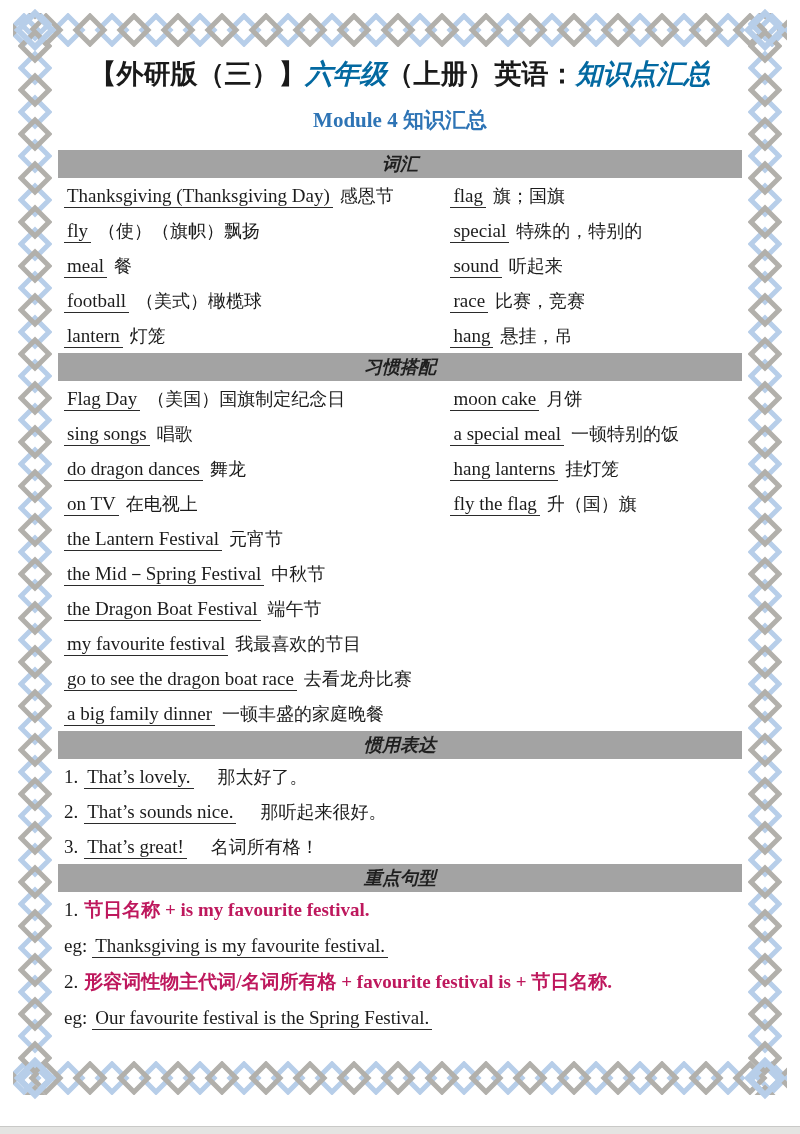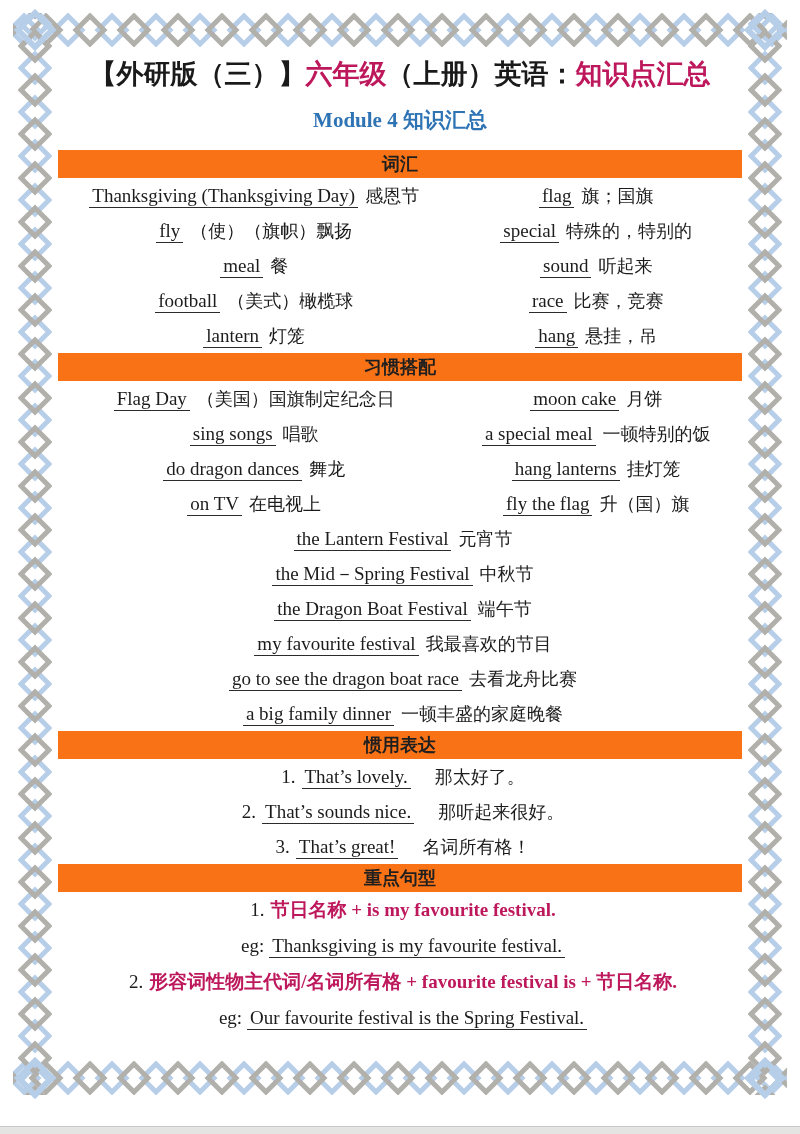--- a/index.html
+++ b/index.html
@@ -12,33 +12,33 @@
     position:absolute; left:415px; top:983px; z-index:1;
     font-family:"DejaVu Sans", sans-serif; font-weight:bold;
     font-size:68px; color:#ececec; letter-spacing:1px;
   }
   .content { position:absolute; left:58px; top:56px; width:684px; z-index:3; }
   .title {
     height:36px; line-height:36px; text-align:center; margin:0;
     font-size:27px; font-weight:bold;
     font-family:"Liberation Serif","DejaVu Sans",serif;
   }
-  .t-red { color:#be185d; }
+  .t-red { color:#0369a1;font-style:italic; }
   .t-black { color:#1a1a1a; }
   .module {
     height:28px; line-height:28px; margin-top:14px; text-align:center;
     font-size:21px; font-weight:bold; color:#2e74b5;
     font-family:"Liberation Serif","DejaVu Sans",serif;
   }
   .bar {
-    height:28px; line-height:28px; text-align:center; background:#f97316;
-    font-family:"DejaVu Sans",sans-serif; font-size:18px; font-weight:bold; color:#1f1f1f;
+    height:28px; line-height:28px; text-align:center; background:#a3a3a3;
+    font-family:"DejaVu Sans",sans-serif; font-size:18px; font-weight:bold; color:#1f1f1f;font-style:italic;
   }
   .bar.first { margin-top:16px; }
-  .row { height:35px; line-height:35px; white-space:nowrap;text-align:center; }
+  .row { height:35px; line-height:35px; white-space:nowrap; }
   .cols { display:grid; grid-template-columns:56.5% 43.5%; }
   .cell { padding-left:6px; }
   .en { font-family:"Liberation Serif",serif; font-size:19px; }
   .zh { font-family:"DejaVu Sans",sans-serif; font-size:18px; margin-left:7px; }
   .u  { border-bottom:1.3px solid #2b2b2b; padding:0 3px 1px 3px; }
   .num { font-family:"Liberation Serif",serif; font-size:19px; margin:0 6px 0 6px; }
   .zh-gap { margin-left:24px; }
   .pat { height:36px; line-height:36px; }
   .blue-pattern {
     color:#be185d; font-weight:bold; font-size:19px; margin-left:0;

